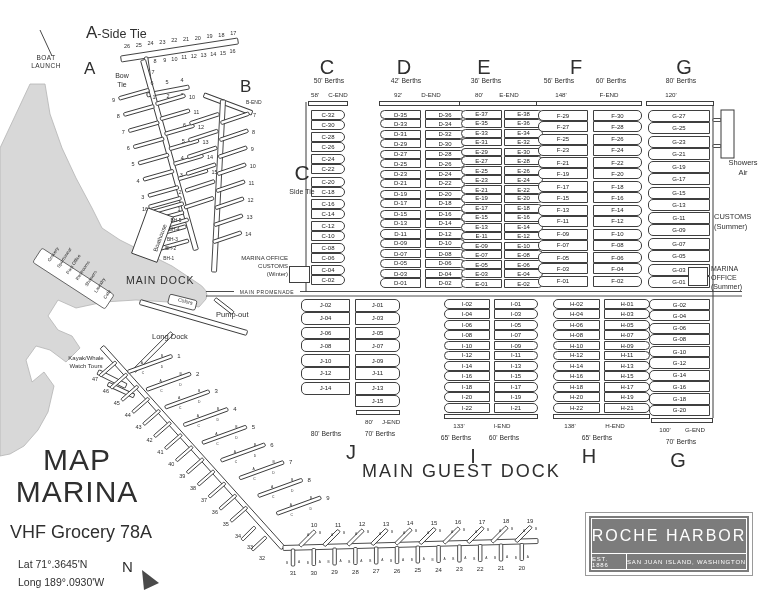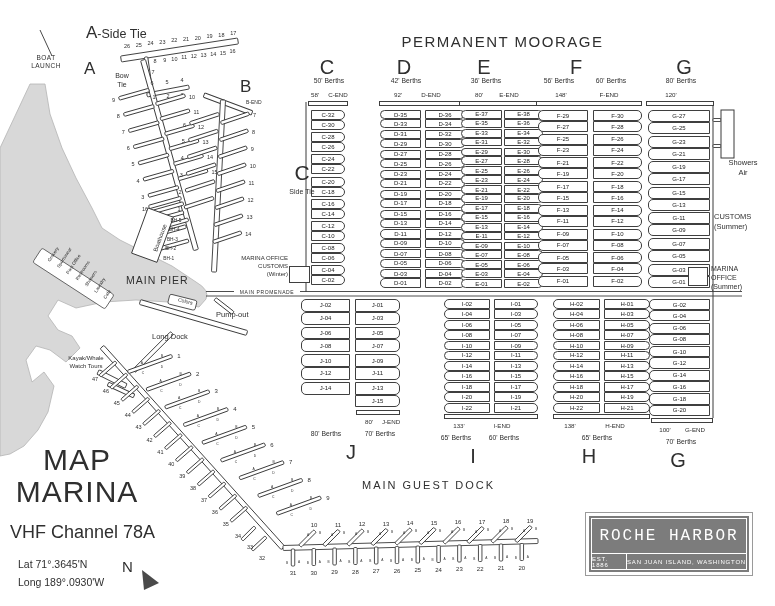--- a/index.html
+++ b/index.html
@@ -23,35 +23,35 @@
   #bow-tie{left:106px;top:72px;width:32px;font-size:7px}
   #dockA-letter{left:84px;top:58px;font-size:17px}
   #dockB-letter{left:240px;top:76px;font-size:17px}
   #c-side-letter{left:272px;top:160px;width:60px;font-size:21px}
   #c-side-tie{left:272px;top:188px;width:60px;font-size:7px}
   #main-pier{left:126px;top:274px;font-size:10.5px;letter-spacing:1px;white-space:nowrap}
   #office-winter{left:228px;top:254px;width:60px;font-size:6px;text-align:right;line-height:1.35}
   #pump-out{left:216px;top:310px;font-size:7.5px}
   #fuel-dock{left:152px;top:332px;font-size:7.5px}
   #kayak{left:58px;top:355px;width:56px;font-size:6px}
-  #guest-title{left:362px;top:479px;font-size:11px;letter-spacing:2px;white-space:nowrap}
+  #guest-title{left:362px;top:460px;font-size:18px;letter-spacing:2px;white-space:nowrap}
   #mm{left:2px;top:444px;width:150px;font-size:30px;line-height:1.06;letter-spacing:1px}
   #vhf{left:10px;top:521px;font-size:18px;white-space:nowrap}
   #lat{left:18px;top:558px;font-size:10.5px;white-space:nowrap}
   #long{left:18px;top:576px;font-size:10.5px;white-space:nowrap}
   #north-n{left:122px;top:558px;font-size:15px}
   #kenmore{left:712px;top:158px;width:62px;font-size:7.5px;line-height:1.3}
   #customs-summer{left:714px;top:212px;font-size:7.5px;line-height:1.3}
   #office-summer{left:711px;top:264px;font-size:7px;line-height:1.3}
   #logo{position:absolute;left:585px;top:512px;width:168px;height:64px;background:#fff;
         border:1px solid #9a9a9a;padding:3px;box-sizing:border-box}
   #logo-inner{height:100%;background:#7c7c7c;padding:2px;box-sizing:border-box}
   #logo-frame{height:100%;border:1px solid #fff;display:flex;flex-direction:column;color:#fff;box-sizing:border-box}
   #logo-name{flex:1;display:flex;align-items:center;justify-content:center;
-             font-family:Liberation Mono, monospace;font-size:16px;letter-spacing:2px;white-space:nowrap}
+             font-family:Liberation Sans, sans-serif;font-size:16px;letter-spacing:2px;white-space:nowrap}
   #logo-bottom{display:flex;border-top:1px solid #fff;height:15px;font-size:6px;letter-spacing:.8px}
   #logo-est{width:50px;display:flex;align-items:center;justify-content:center;border-right:1px solid #fff}
   #logo-loc{flex:1;display:flex;align-items:center;justify-content:center;white-space:nowrap}
 </style>
 </head>
 <body>
 
 <div id="stage">
   <svg id="map-svg" width="775" height="606" viewBox="0 0 775 606">
       <path d="M 30,84 L 45,84 L 50,114 L 62,148 L 76,178 L 92,208 L 102,228 L 120,240 L 148,254 L 172,266 L 196,282 Q 210,290 206,299 L 199,307 L 168,302 L 136,300 L 104,302 L 76,308 L 58,300 L 48,316 L 58,330 L 72,336 L 80,348 L 66,362 L 50,350 L 36,346 L 26,360 L 32,382 L 44,372 L 54,386 L 48,412 L 38,430 L 24,446 L 10,454 L 0,456 L 0,148 Z" fill="#d8d8d8" stroke="#b4b4b4" stroke-width="0.8"></path>
@@ -613,41 +613,40 @@
       <div class="endbar" style="left: 651px; top: 418px; width: 62px;"></div>
       <div class="len-lbl" style="left: 665px; top: 426px;">100'</div>
       <div class="len-lbl" style="left: 695px; top: 426px;">G-END</div>
       <div class="size-lbl" style="left: 681px; top: 438px;">70' Berths</div>
       <div class="col-letter" style="left: 678px; top: 449px;">G</div>
     </div>
 
   <div class="whitebox" style="left:289px;top:266px;width:21px;height:17px"></div>
   <div class="whitebox" style="left:688px;top:267px;width:20px;height:19px"></div>
 
-  <div class="lbl center" id="pm-title">PERMANENT MOORAGE</div>
   <div class="lbl" id="ast"><span class="ast-a">A</span><span>-Side Tie</span></div>
   <div class="lbl center" id="boat-launch">BOAT
 LAUNCH</div>
   <div class="lbl center" id="bow-tie">Bow
 Tie</div>
   <div class="lbl" id="dockA-letter">A</div>
   <div class="lbl" id="dockB-letter">B</div>
   <div class="lbl center" id="c-side-letter">C</div>
   <div class="lbl center" id="c-side-tie">Side Tie</div>
-  <div class="lbl" id="main-pier">MAIN PIER</div>
+  <div class="lbl" id="main-pier">MAIN DOCK</div>
   <div class="lbl" id="office-winter">MARINA OFFICE
 CUSTOMS
 (Winter)</div>
   <div class="lbl" id="pump-out">Pump-out</div>
   <div class="lbl" id="fuel-dock">Long Dock</div>
   <div class="lbl center" id="kayak">Kayak/Whale
 Watch Tours</div>
   <div class="lbl" id="guest-title">MAIN GUEST DOCK</div>
   <div class="lbl center" id="mm"><div>MAP</div><div>MARINA</div></div>
-  <div class="lbl" id="vhf">VHF Channel 78A</div>
+  <div class="lbl" id="vhf">VHF Grocery 78A</div>
   <div class="lbl" id="lat">Lat 71°.3645'N</div>
   <div class="lbl" id="long">Long 189°.0930'W</div>
   <div class="lbl" id="north-n">N</div>
   <div class="lbl center" id="kenmore">Showers
 Air</div>
   <div class="lbl" id="customs-summer">CUSTOMS
 (Summer)</div>
   <div class="lbl" id="office-summer">MARINA
 OFFICE
 (Summer)</div>

